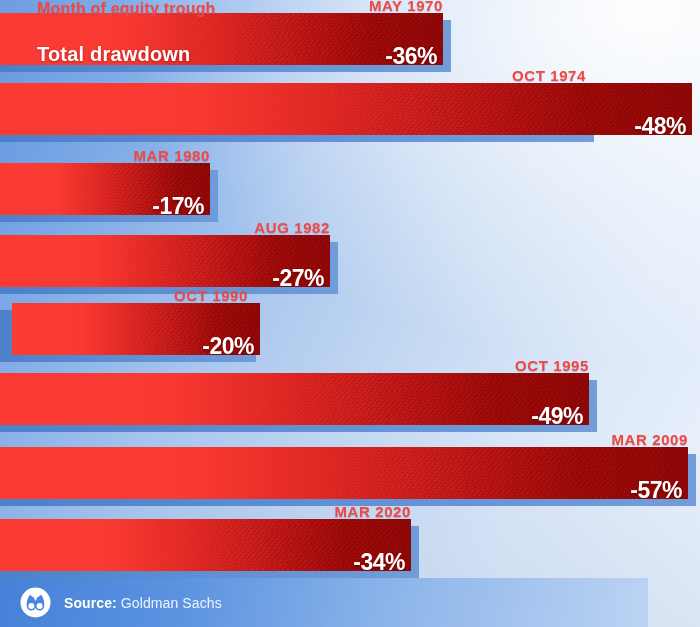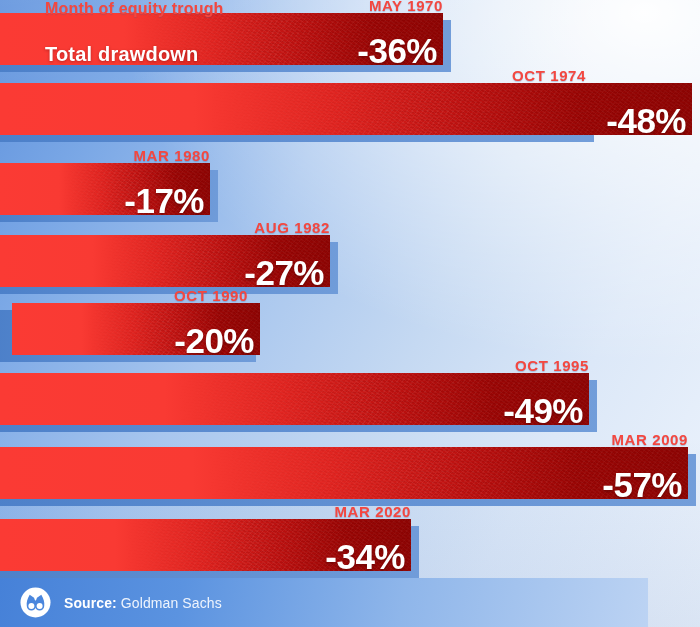--- a/index.html
+++ b/index.html
@@ -93,32 +93,32 @@
       repeating-linear-gradient(7deg, rgba(0,0,0,0.05) 0 1px, rgba(0,0,0,0.0) 1px 3px);
     -webkit-mask-image: linear-gradient(90deg, rgba(0,0,0,0) 30%, rgba(0,0,0,1) 62%, rgba(0,0,0,0.55) 100%);
     mask-image: linear-gradient(90deg, rgba(0,0,0,0) 30%, rgba(0,0,0,1) 62%, rgba(0,0,0,0.55) 100%);
     pointer-events: none;
   }
 
   .bar-value {
     position: absolute;
     right: 6px;
     bottom: -3px;
-    font-size: 35px;
+    font-size: 23px;
     font-weight: bold;
     color: #ffffff;
     letter-spacing: -0.5px;
     text-shadow: 0 2px 3px rgba(70,0,0,0.45);
     line-height: 1;
   }
 
   
   #header-notes {
     position: absolute;
-    left: 8px;
+    left: 0;
     top: 0;
     width: 560px;
     height: 70px;
     pointer-events: none;
   }
   #legend-trough {
     position: absolute;
     left: 37px;
     top: 0px;
     font-size: 16px;

